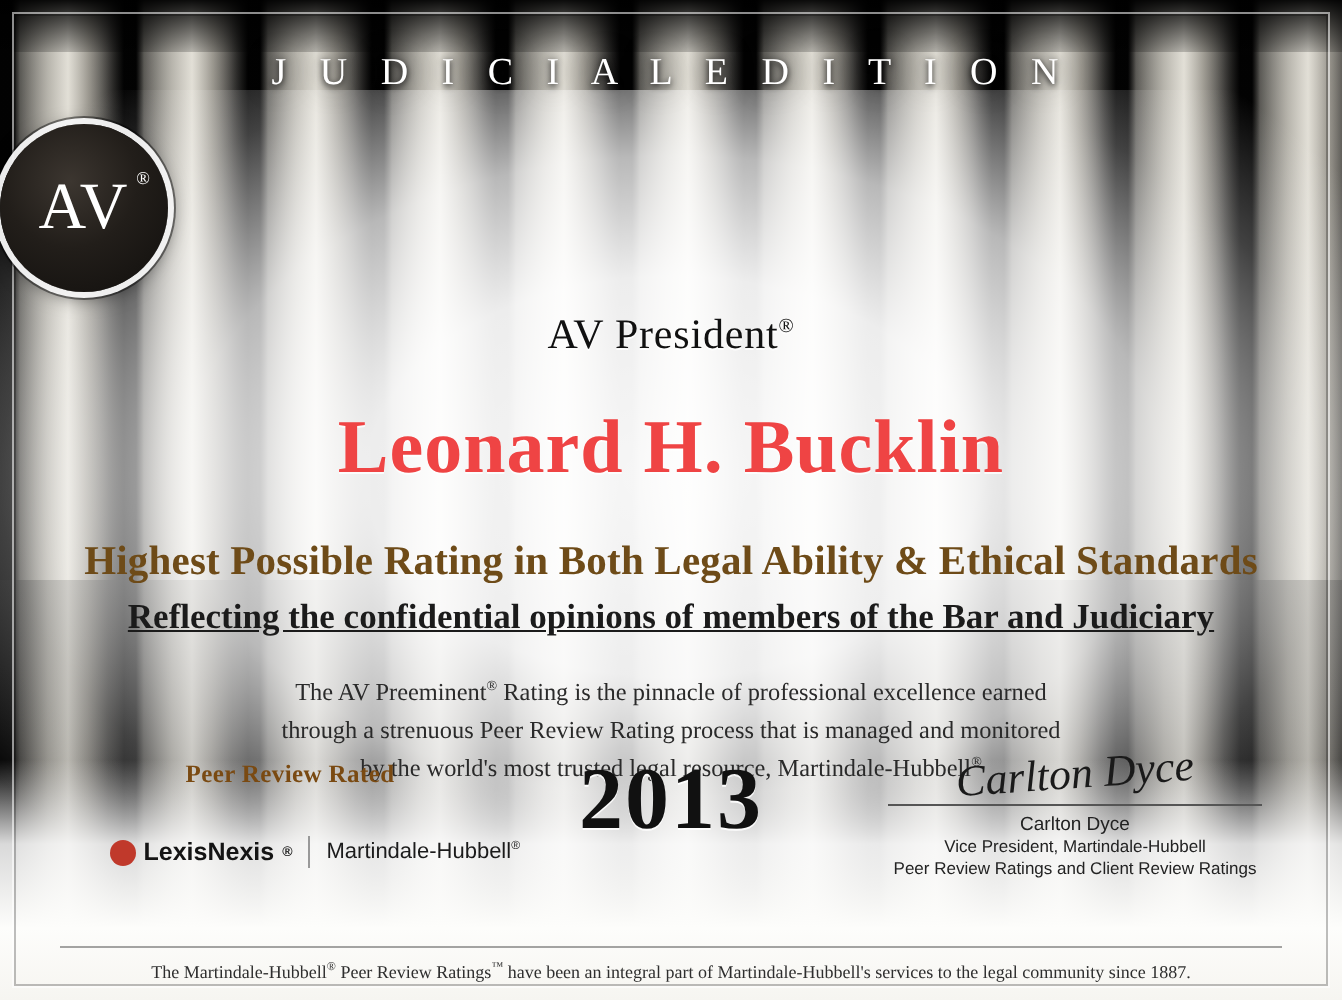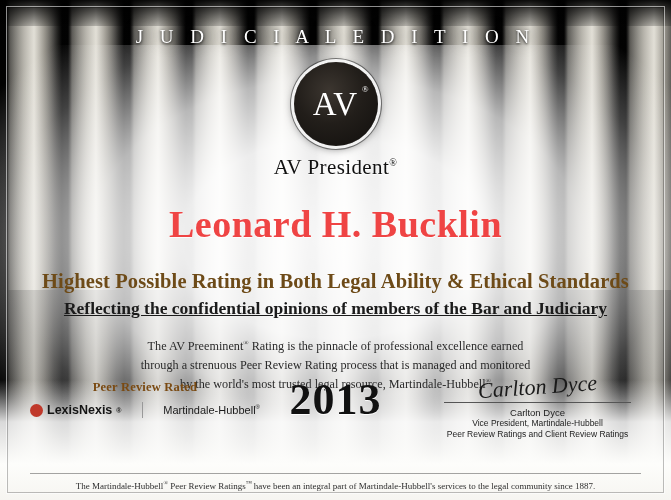--- a/index.html
+++ b/index.html
@@ -98,21 +98,20 @@
     letter-spacing: 6px;
     color: #ffffff;
     text-shadow: 0 1px 3px rgba(0,0,0,0.9), 0 0 14px rgba(0,0,0,0.8);
     font-weight: 400;
   }
 
   
   .seal-wrap {
     margin-top: 14px;
     display: flex;
-    justify-content: center;
   }
   .seal {
     position: relative;
     width: 84px; height: 84px;
     border-radius: 50%;
     background: radial-gradient(circle at 42% 34%, #3c3630 0%, #221e1a 45%, #100e0c 100%);
     box-shadow: 0 0 0 3px rgba(255,255,255,0.92), 0 0 0 4px rgba(0,0,0,0.45), 0 2px 10px rgba(0,0,0,0.6);
     display: flex;
     align-items: center;
     justify-content: center;
@@ -188,24 +187,24 @@
     width: 230px;
     text-align: center;
   }
   .prr-title {
     font-size: 12.5px;
     font-weight: 700;
     color: #7a4a12;
     letter-spacing: 0.2px;
   }
   .logos {
-    margin-top: 7px;
+    margin-top: 23px;
     display: flex;
     align-items: center;
-    justify-content: space-between;
+    justify-content: flex-end;
     gap: 8px;
   }
   .lexis {
     display: flex;
     align-items: center;
     gap: 4px;
     font-size: 12.5px;
     color: #141414;
     font-family: "Liberation Sans", sans-serif;
     font-weight: 700;

